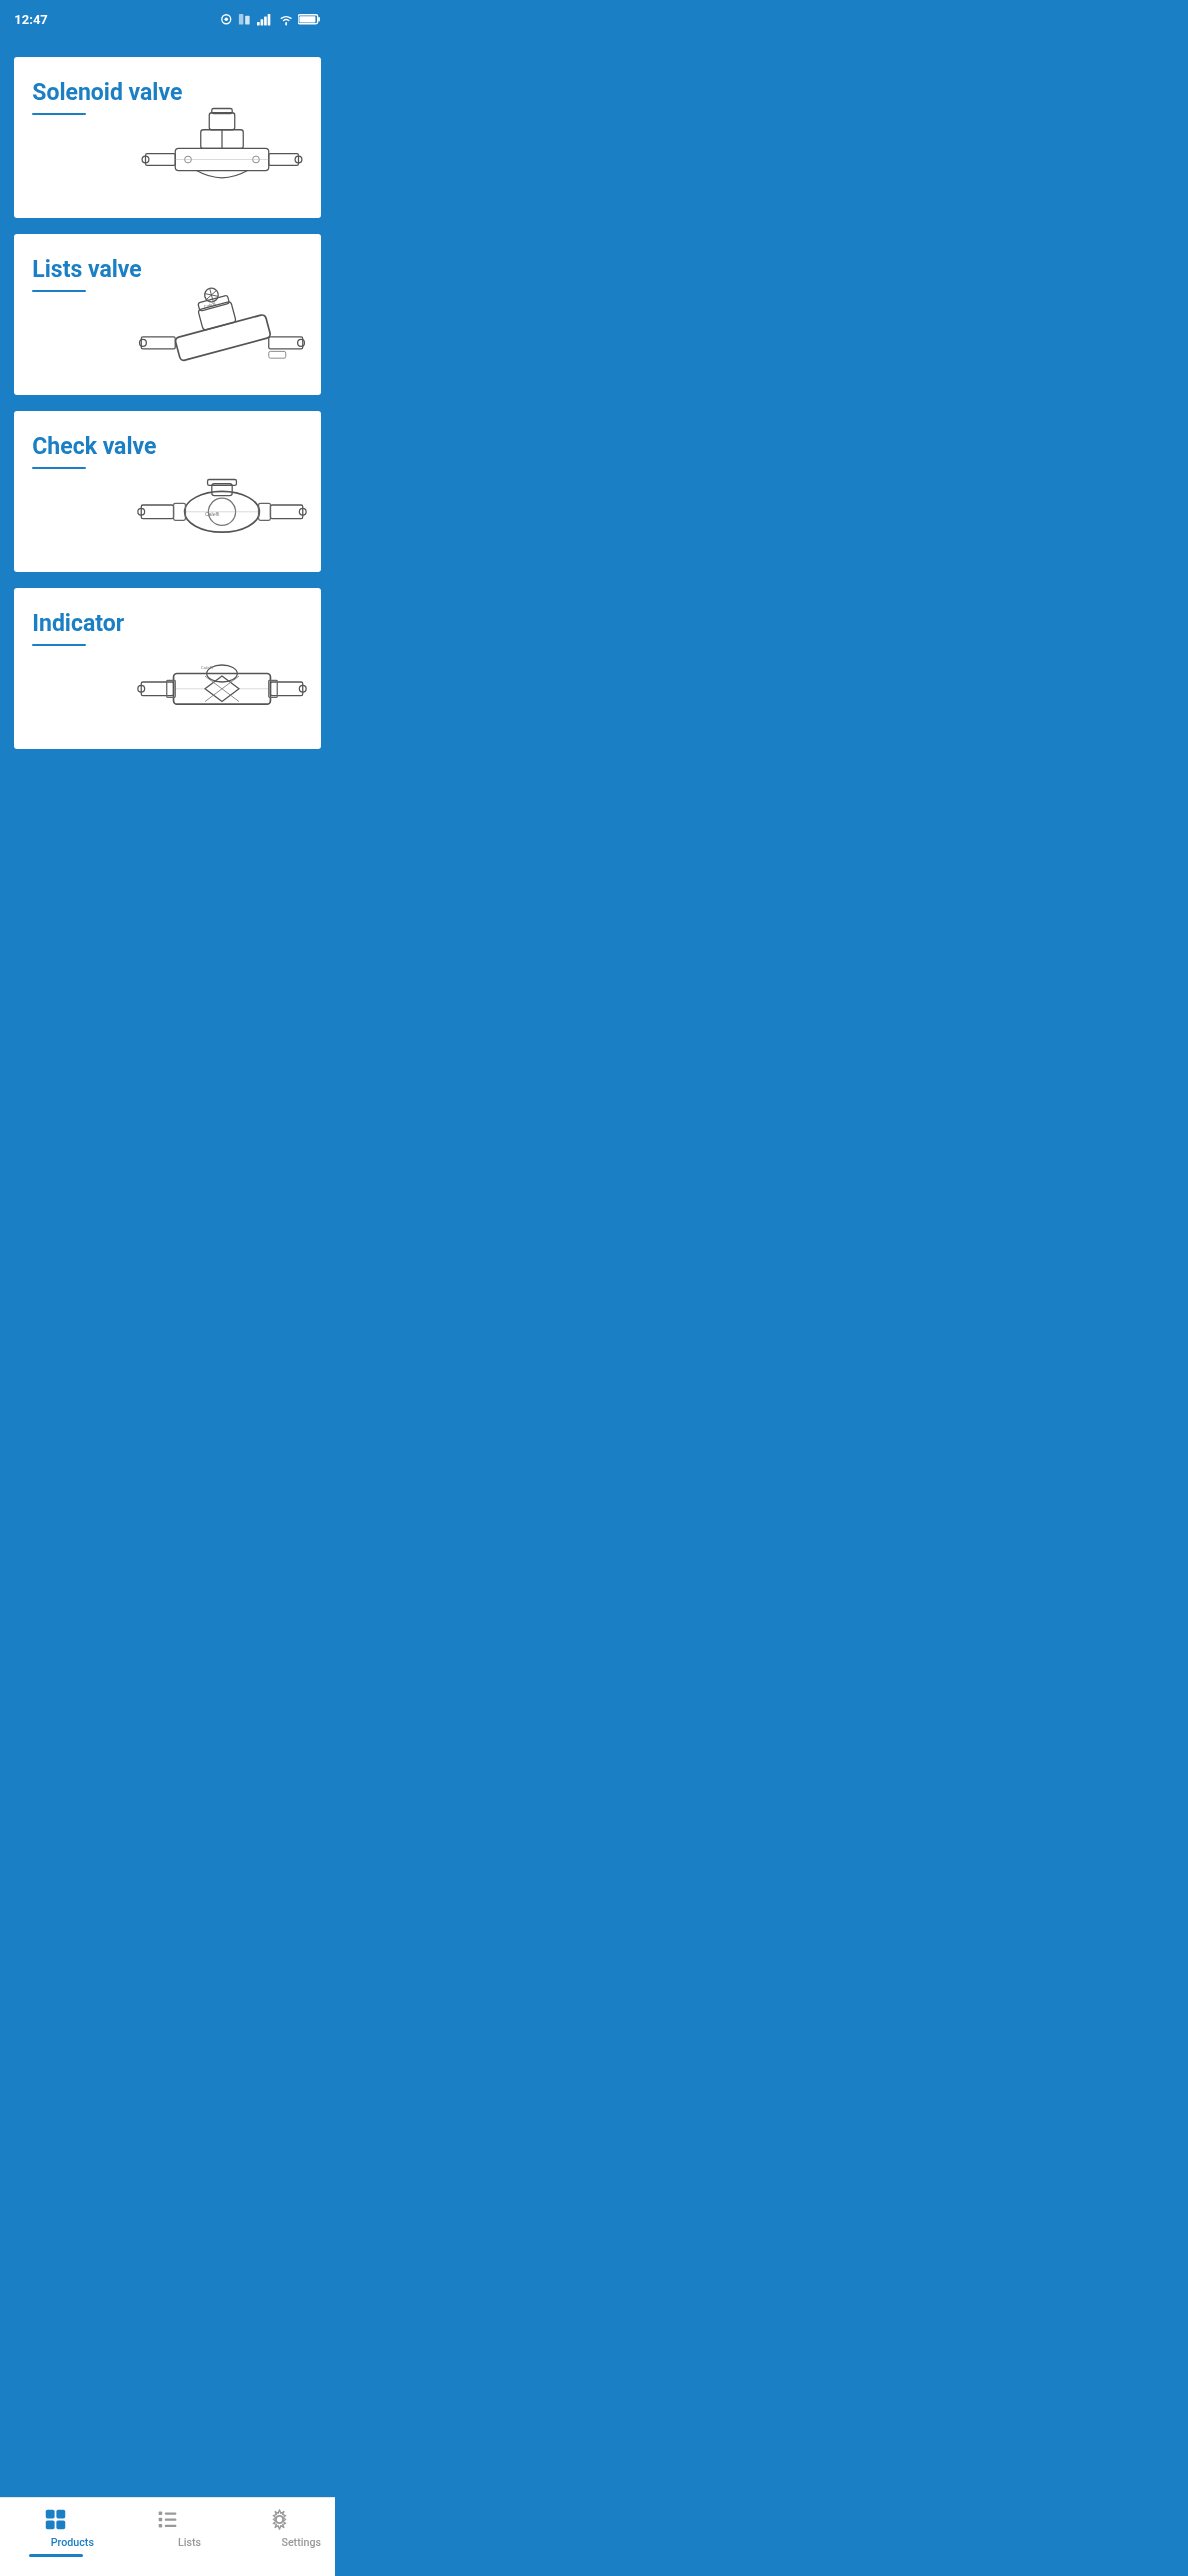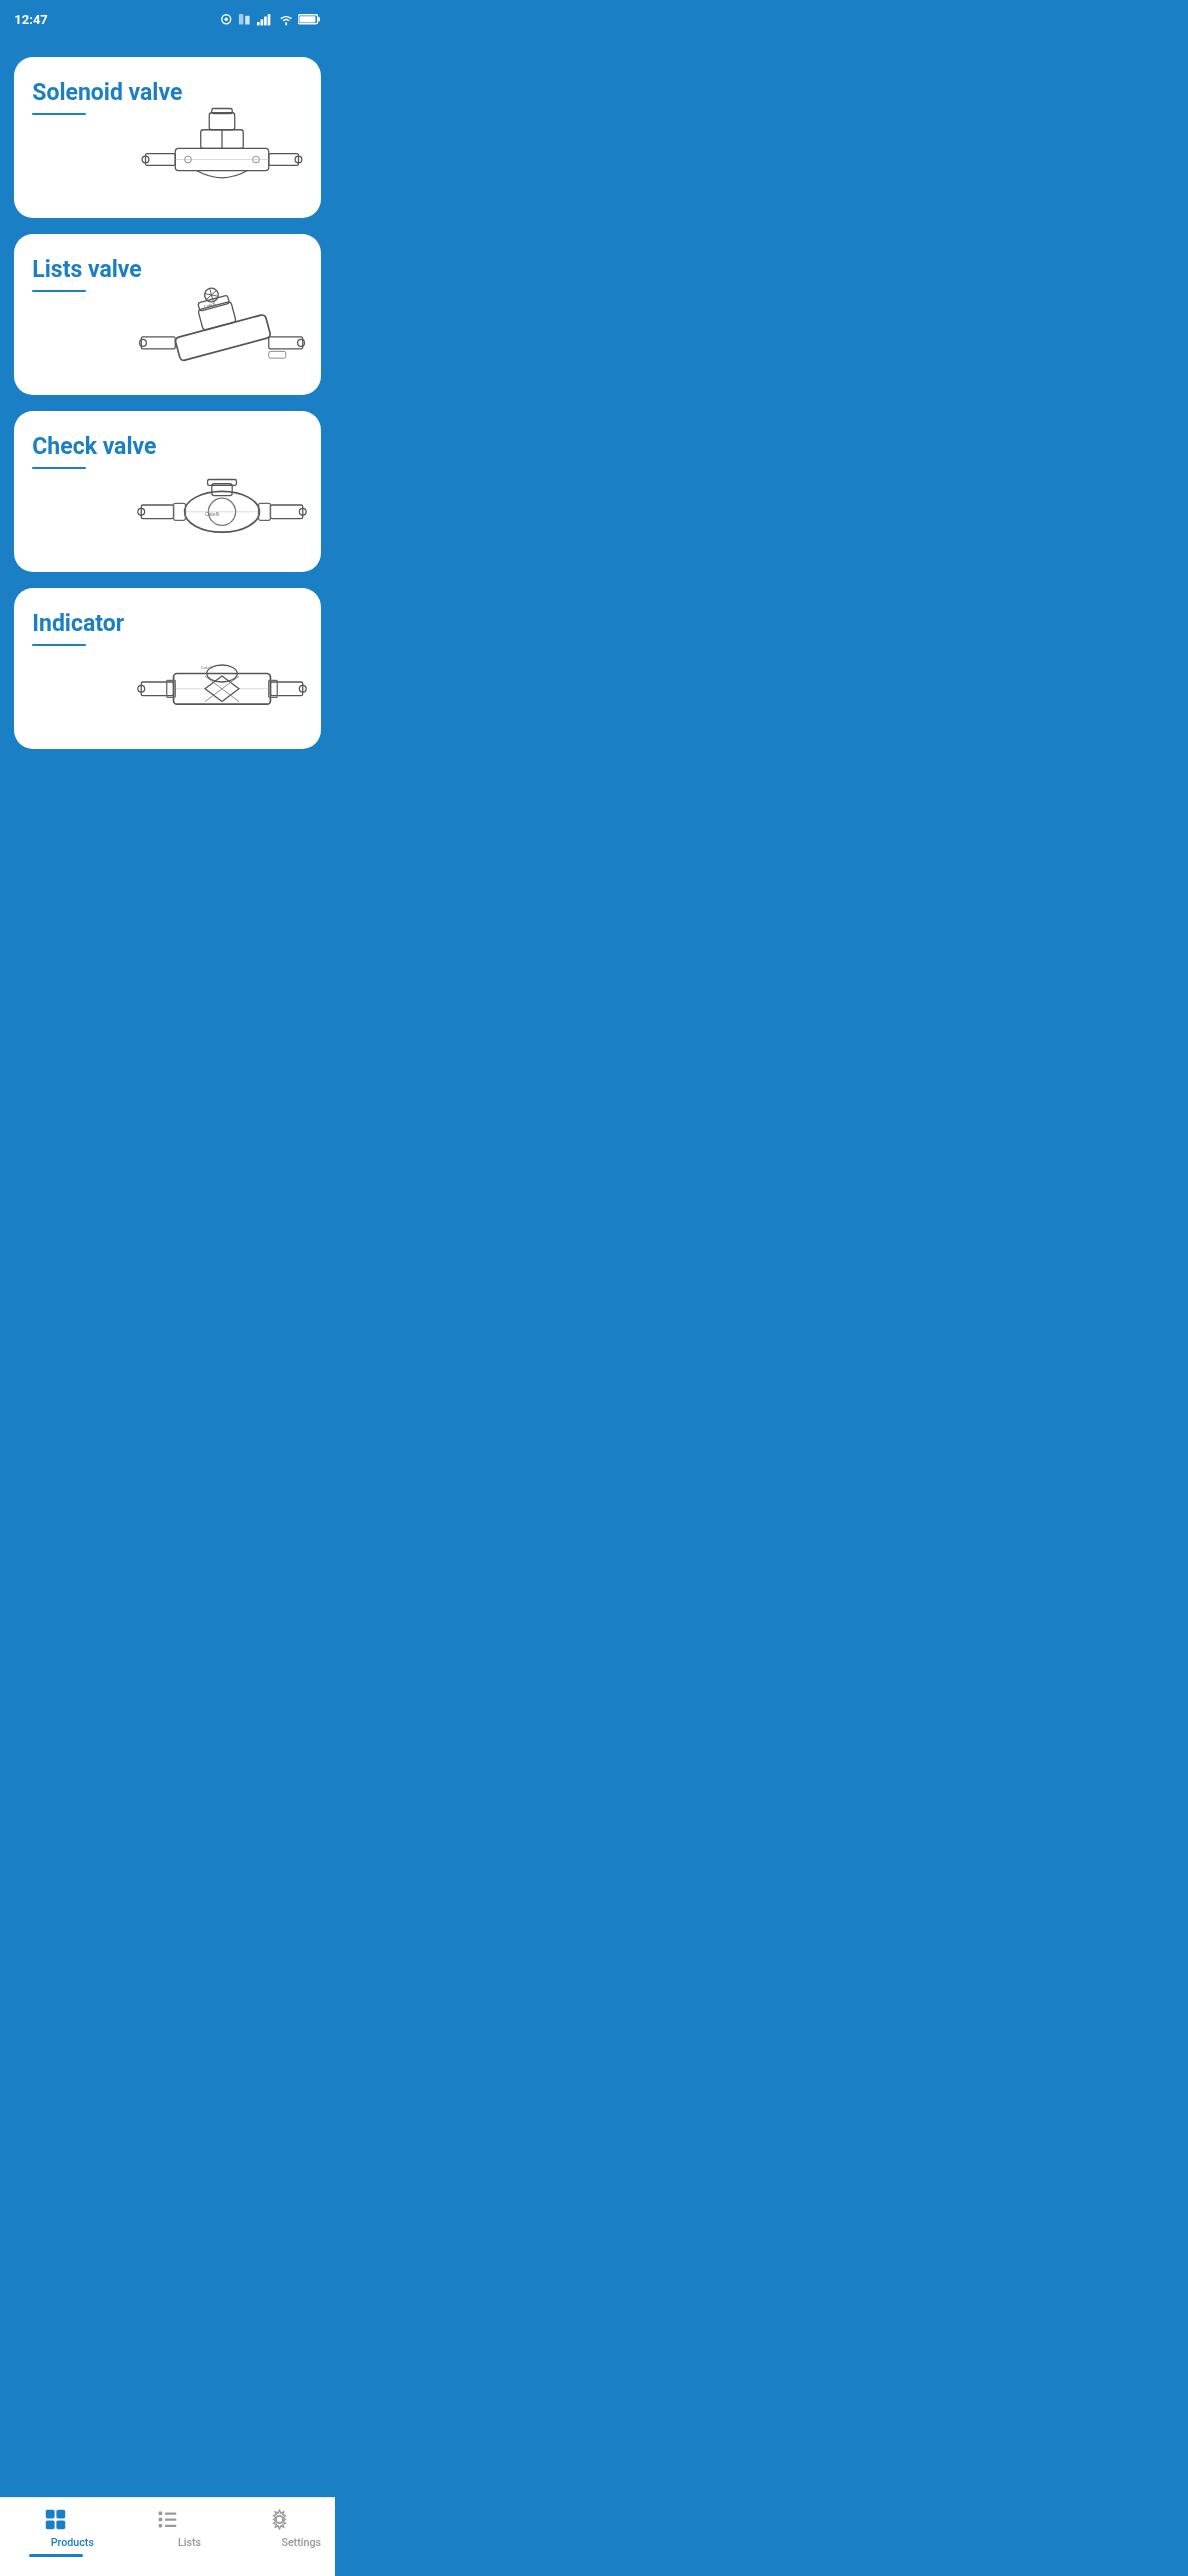--- a/index.html
+++ b/index.html
@@ -41,21 +41,21 @@
 
     .main-content {
       padding: 18px 14.3px 0 14.3px;
       display: flex;
       flex-direction: column;
       gap: 16px;
     }
 
     .product-card {
       background: white;
-      border-radius: 19px;
+      border-radius: 3px;
       padding: 21.5px 18px 18px 18px;
       min-height: 161px;
       position: relative;
       overflow: hidden;
       cursor: pointer;
     }
 
     .product-card-title {
       font-size: 23px;
       font-weight: 700;

